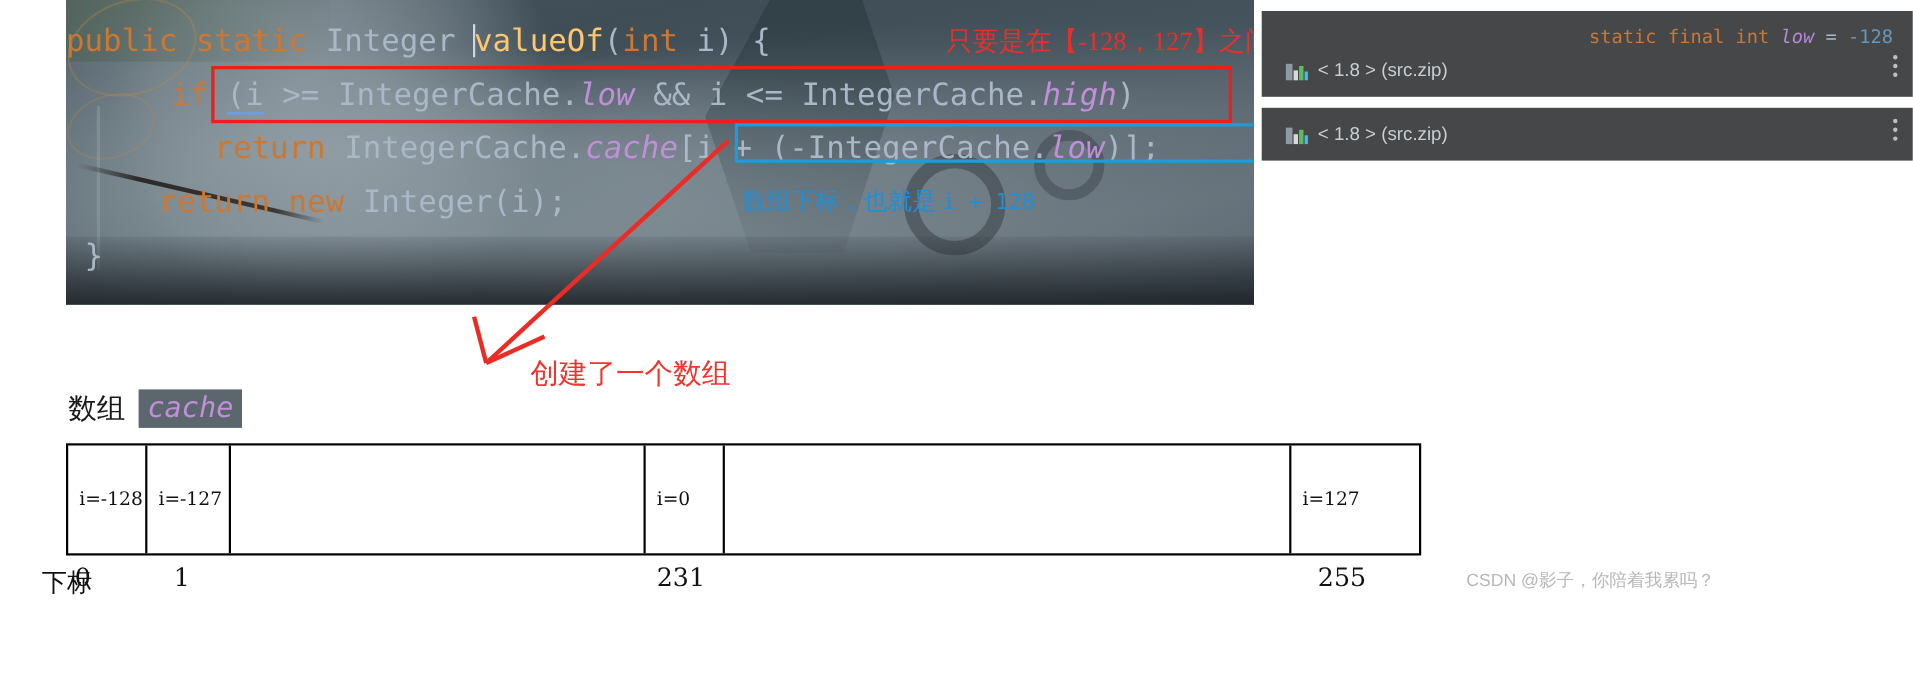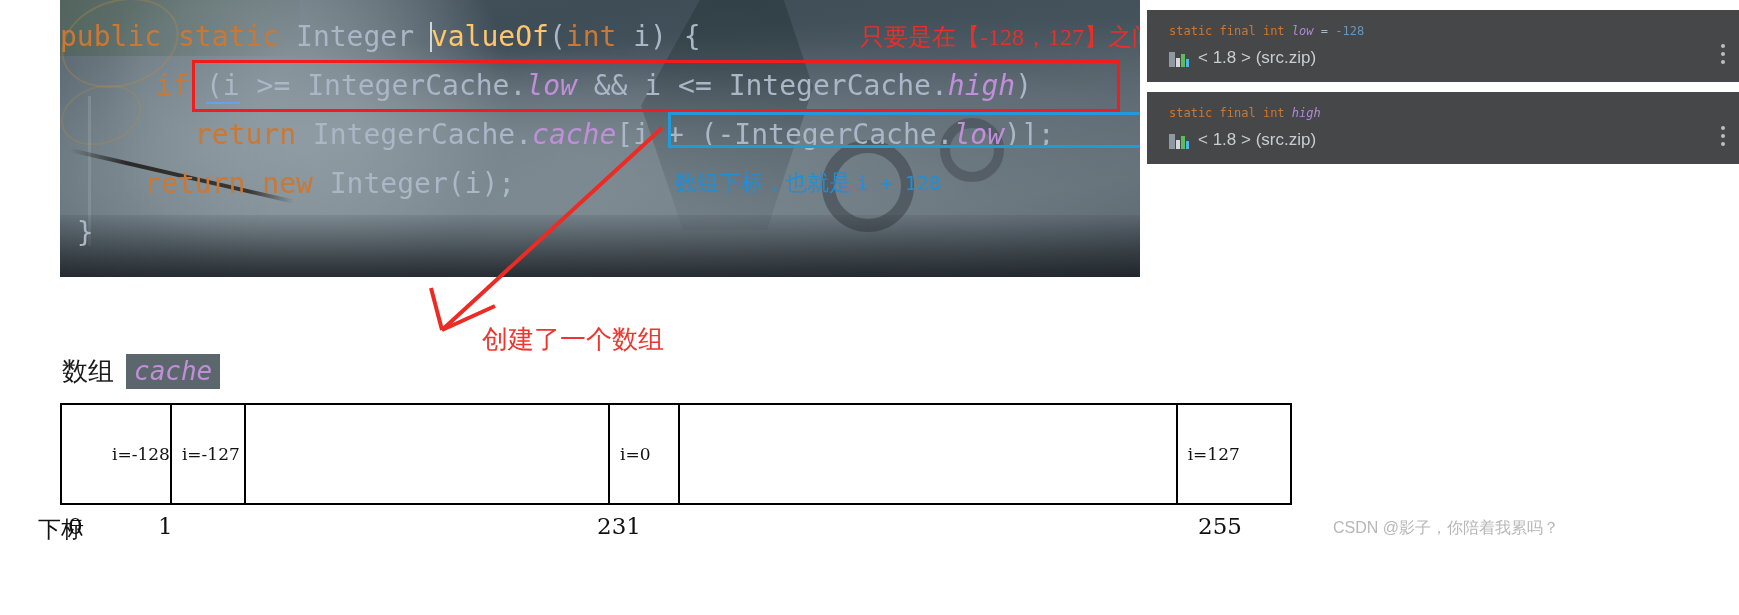--- a/index.html
+++ b/index.html
@@ -142,24 +142,25 @@
   }
   .doc-card {
     position: relative;
     background: #454749;
     color: #bfc5c9;
     padding: 14px 18px 14px 22px;
     margin-bottom: 10px;
   }
   .doc-sig {
     font-family: "DejaVu Sans Mono", monospace;
-    font-size: 12px;
+    font-size: 17px;
     color: #cc7832;
     margin-bottom: 10px;
     white-space: nowrap;
+    text-align: right;
   }
   .doc-sig .fld2 { color: #b389d6; font-style: italic; }
   .doc-sig .eq   { color: #a9b7c6; }
   .doc-sig .num2 { color: #6897bb; }
   .doc-src {
     display: flex; align-items: center;
     font-family: "Liberation Sans", sans-serif;
     font-size: 17px;
     color: #c8ced2;
     white-space: nowrap;
@@ -219,21 +220,20 @@
     font-size: 26px;
   }
 
   
   #array-table {
     position: absolute;
     left: 60px; top: 403px;
     width: 1232px; height: 102px;
     border: 2px solid #000;
     display: flex;
-    padding-left: 40px;
   }
   .cell {
     border-right: 2px solid #000;
     display: flex; align-items: center;
     font-family: "DejaVu Serif", serif;
     font-size: 17px;
     color: #111;
     padding-left: 10px;
     white-space: nowrap;
   }
@@ -332,21 +332,20 @@
         <span>&lt; 1.8 &gt; (src.zip)</span>
       </div>
       <div class="kebab">
           <span></span>
           <span></span>
           <span></span>
         </div>
     </div>
 
     <div class="doc-card">
-      <div class="doc-sig"><span>static final int </span><span class="fld2">high</span></div>
       <div class="doc-src">
         <span class="jar-icon">
             <i class="b0"></i>
             <i class="b1"></i>
             <i class="b2"></i>
             <i class="b3"></i>
           </span>
         <span>&lt; 1.8 &gt; (src.zip)</span>
       </div>
       <div class="kebab">

